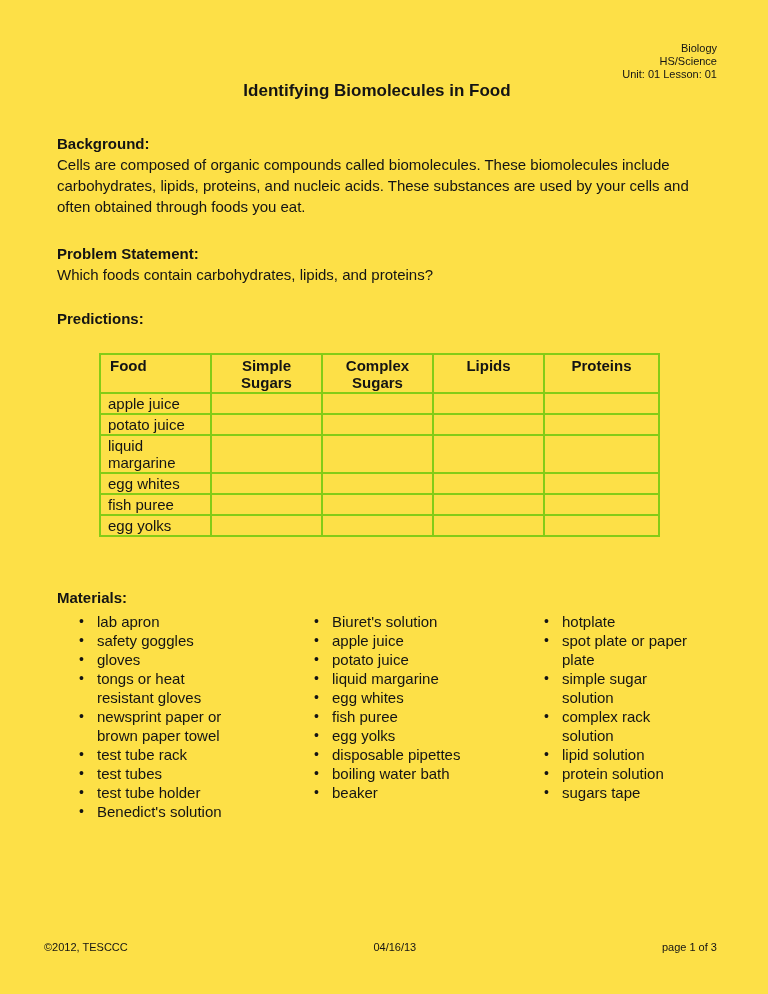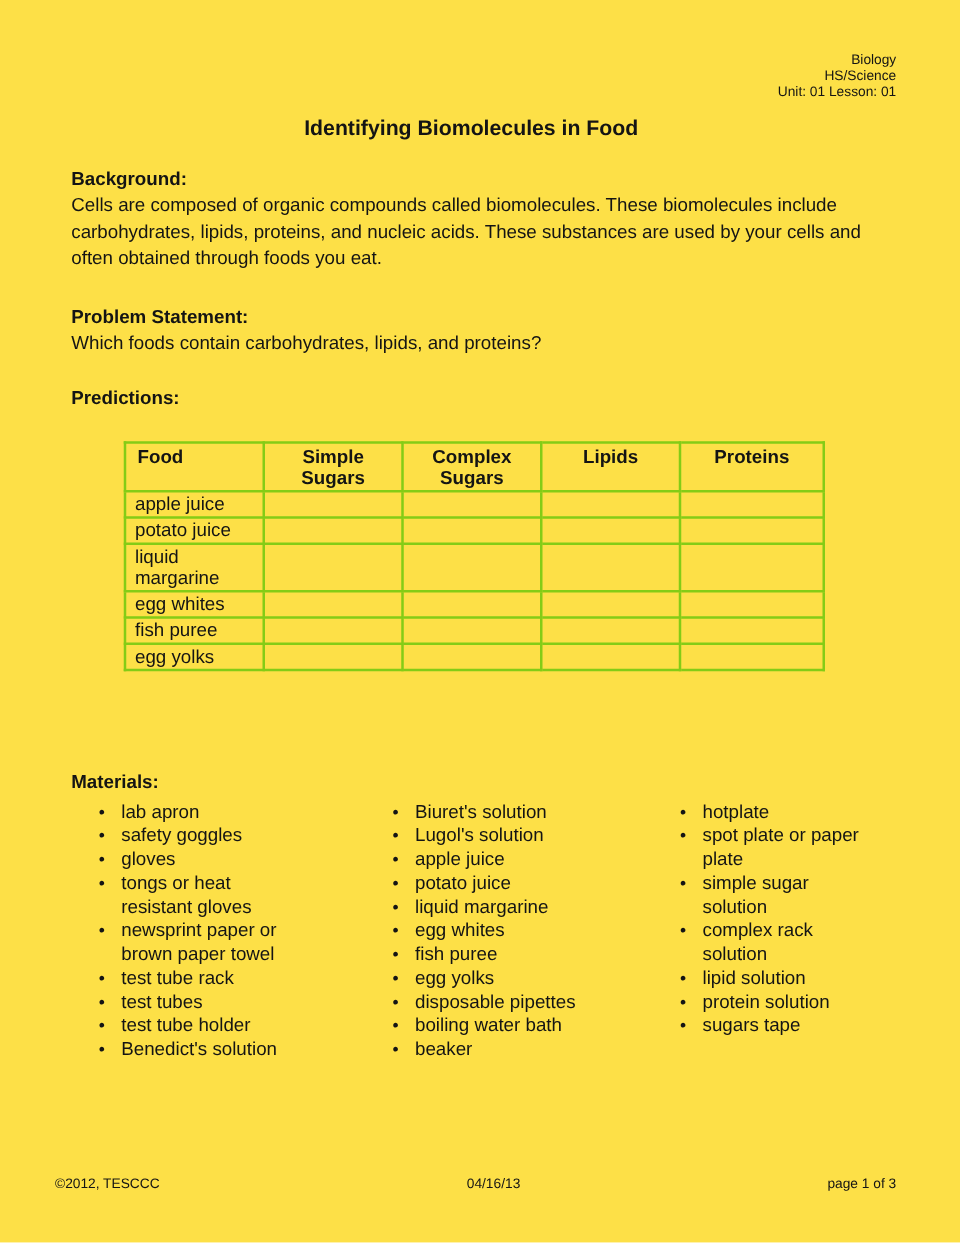--- a/index.html
+++ b/index.html
@@ -20,21 +20,21 @@
     top: 42px;
     right: 51px;
     text-align: right;
     font-size: 11px;
     line-height: 13px;
   }
 
   
   .doc-title {
     position: absolute;
-    top: 93px;
+    top: 81px;
     left: 57px;
     width: 640px;
     margin: 0;
     text-align: center;
     font-size: 17px;
     font-weight: bold;
   }
 
   
   .content {
@@ -69,21 +69,21 @@
     height: 35px;
     width: 111px;
     padding-top: 2px;
   }
   table.pred th.food-col { text-align: left; padding-left: 9px; }
   table.pred td { height: 18px; width: 111px; }
   table.pred td.food-cell { text-align: left; }
   table.pred th:last-child, table.pred td:last-child { width: 115px; }
 
   
-  .sec-materials { margin-top: 78px; }
+  .sec-materials { margin-top: 50px; }
   .mat-cols {
     display: flex;
     margin-left: 18px;
     margin-top: 4px;
   }
   ul.mat-col {
     list-style: none;
     margin: 0;
     padding: 0;
     font-size: 15px;
@@ -213,21 +213,20 @@
           <li>gloves</li>
           <li>tongs or heat resistant gloves</li>
           <li>newsprint paper or brown paper towel</li>
           <li>test tube rack</li>
           <li>test tubes</li>
           <li>test tube holder</li>
           <li>Benedict's solution</li>
         </ul>
         <ul class="mat-col c2">
           <li>Biuret's solution</li>
-          <li>Lugol's solution</li>
           <li>apple juice</li>
           <li>potato juice</li>
           <li>liquid margarine</li>
           <li>egg whites</li>
           <li>fish puree</li>
           <li>egg yolks</li>
           <li>disposable pipettes</li>
           <li>boiling water bath</li>
           <li>beaker</li>
         </ul>

